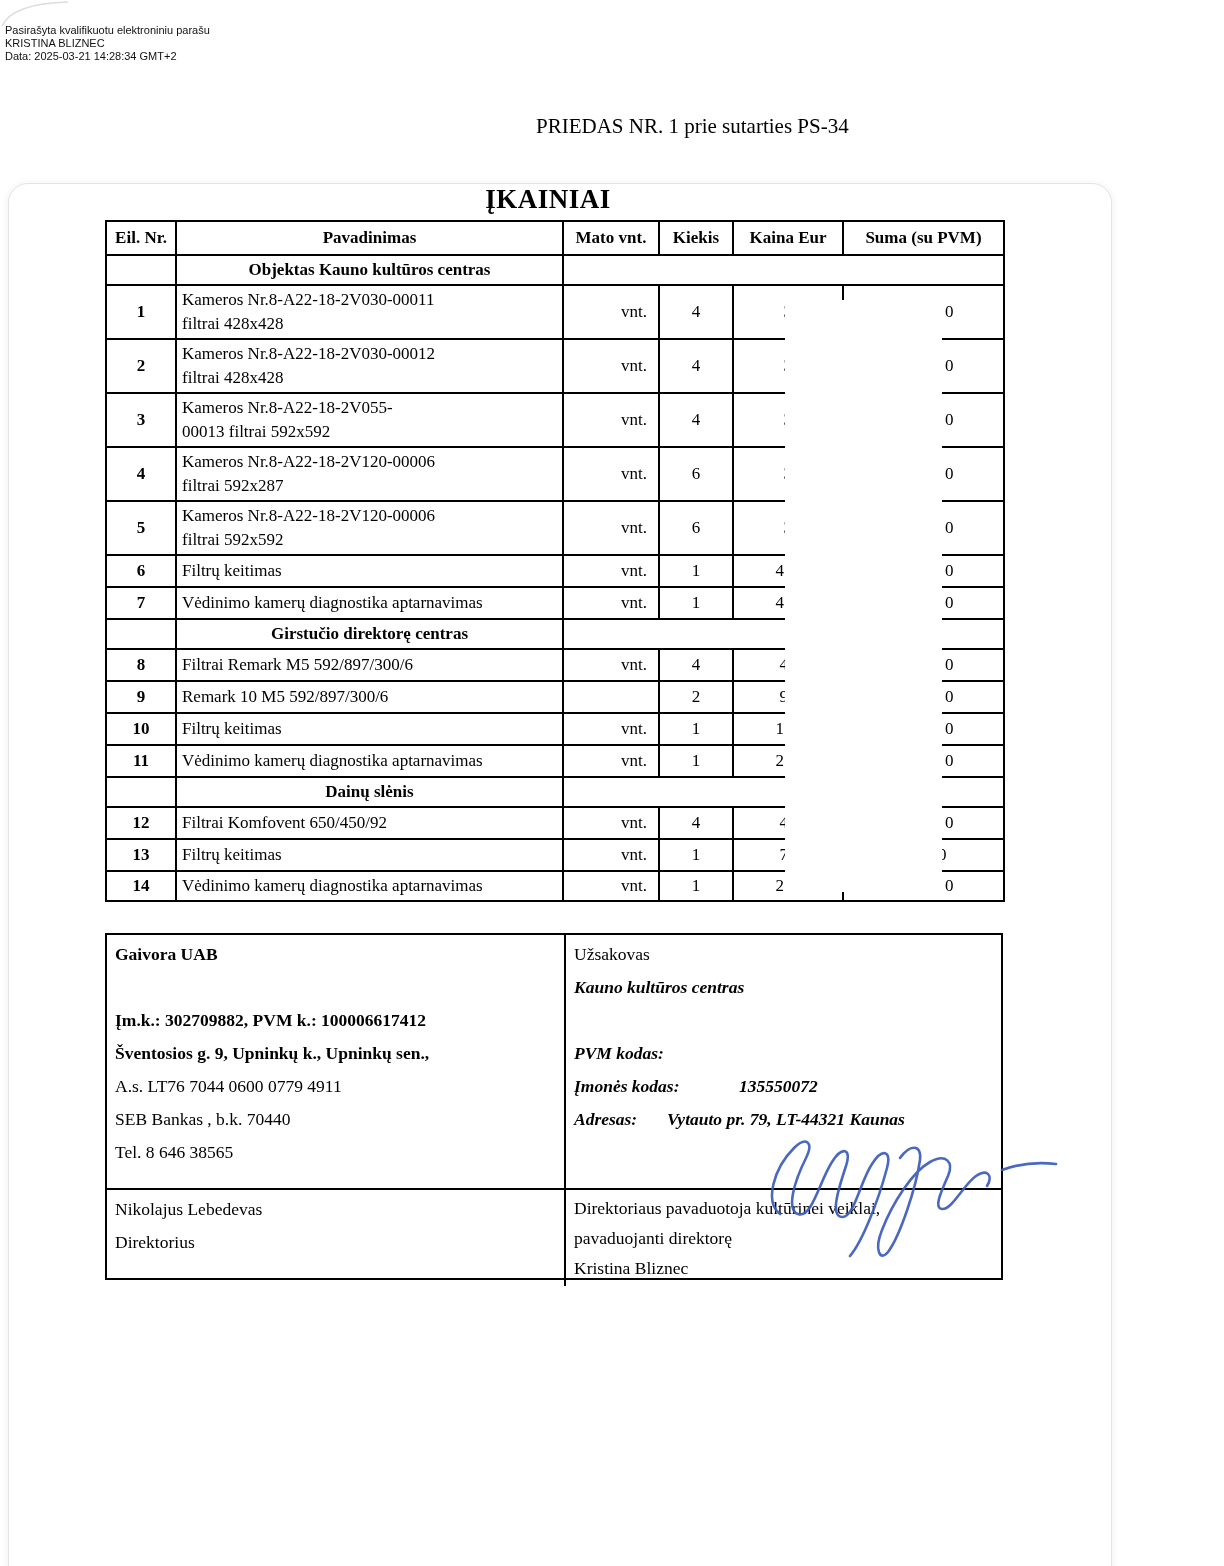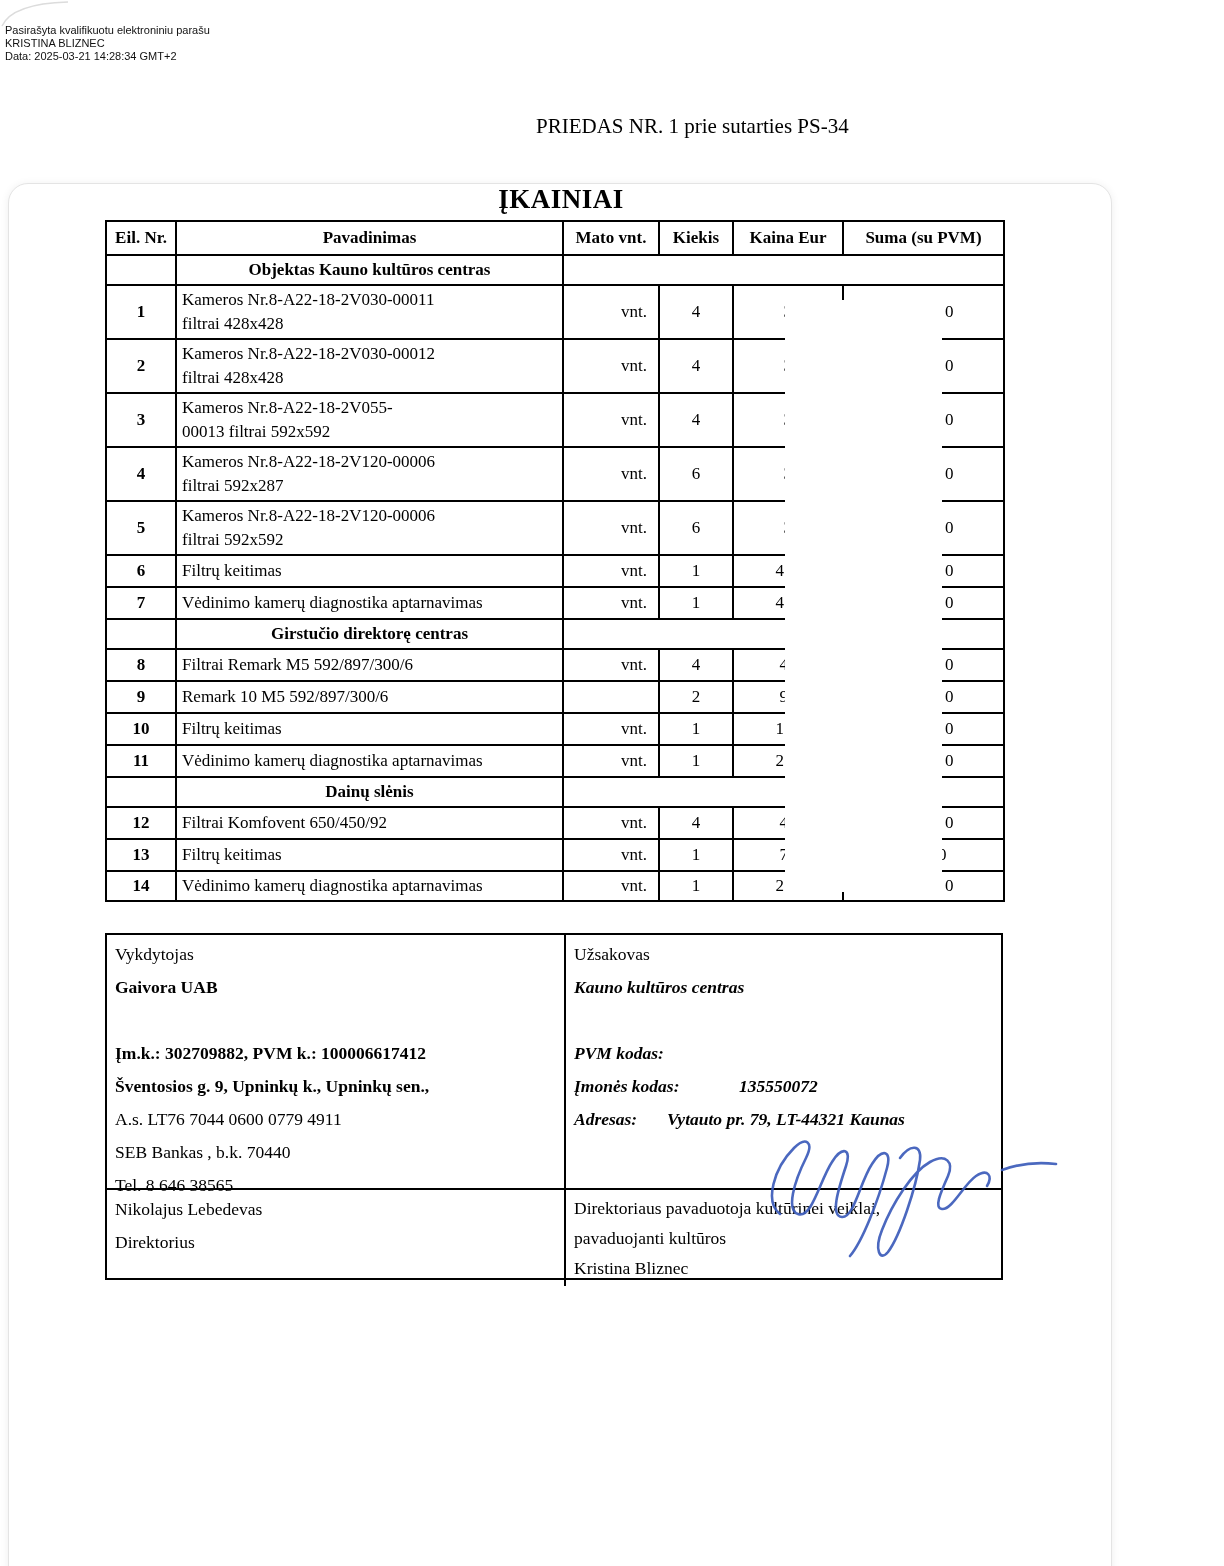--- a/index.html
+++ b/index.html
@@ -14,21 +14,21 @@
            font-size:11px; line-height:13px; color:#111; }
 
   
   .annex { position:absolute; left:536px; top:114px; font-size:21px; }
 
   
   .card { position:absolute; left:8px; top:183px; width:1104px; height:1500px;
           background:#fff; border:1.5px solid #e4e4e4; border-radius:20px;
           box-shadow:0 1px 8px rgba(0,0,0,0.07); }
 
-  .doc-title { position:absolute; left:112px; top:184px; width:898px; text-align:center;
+  .doc-title { position:absolute; left:99px; top:184px; width:898px; text-align:center;
                font-size:27px; font-weight:bold; letter-spacing:.5px; }
 
   
   .tbl-wrap { position:absolute; left:105px; top:220px; width:1009px; }
   table { border-collapse:collapse; table-layout:fixed; width:898px; font-size:17px; }
   td, th { border:2px solid #000; vertical-align:middle; overflow:hidden; }
   th { font-size:17px; font-weight:bold; text-align:center; height:34px; padding:2px; }
   .c-nr   { width:70px;  text-align:center; font-weight:bold; }
   .c-name { width:387px; text-align:left; padding:2px 5px; white-space:pre-line; line-height:24px; }
   .c-unit { width:96px;  text-align:center;padding-left:46px; }
@@ -314,21 +314,20 @@
           </td>
     </tr>
   </tbody>
     </table>
 </div>
 
 <div class="redaction"></div>
 
 <div class="footer-box">
   <div class="fcell left lh33">
-    <div class="fline">Vykdytojas</div>
     <div class="fline b">Gaivora UAB</div>
     <div class="fline"></div>
     <div class="fline b">Įm.k.: 302709882, PVM k.: 100006617412</div>
     <div class="fline b">Šventosios g. 9, Upninkų k., Upninkų sen.,</div>
     <div class="fline">A.s. LT76 7044 0600 0779 4911</div>
     <div class="fline">SEB Bankas ,  b.k. 70440</div>
     <div class="fline">Tel. 8 646 38565</div>
   </div>
   <div class="fcell lh33">
     <div class="fline">Užsakovas</div>
@@ -341,21 +340,21 @@
     <div class="fline bi">
       <span class="lbl-adr">Adresas:</span><span>Vytauto pr. 79, LT-44321 Kaunas</span>
     </div>
   </div>
   <div class="fcell left bottom lh33">
     <div class="fline">Nikolajus Lebedevas</div>
     <div class="fline">Direktorius</div>
   </div>
   <div class="fcell bottom lh30">
     <div class="fline">Direktoriaus pavaduotoja kultūrinei veiklai,</div>
-    <div class="fline">pavaduojanti kultūros</div>
+    <div class="fline">pavaduojanti direktorę</div>
     <div class="fline">Kristina Bliznec</div>
   </div>
 </div>
 
 <svg class="signature" width="320" height="155" viewBox="0 0 320 155">
   <g fill="none" stroke="#3c5cba" stroke-width="2.6" stroke-linecap="round" stroke-linejoin="round" opacity="0.92">
     <path d="M30 96 C 14 84 24 50 44 30 C 56 18 64 24 56 40 C 44 64 36 92 48 96 C 62 101 70 62 82 44 C 92 28 102 30 96 48 C 88 72 80 98 92 99 C 104 100 110 64 122 46 C 132 30 142 32 137 50 C 128 84 112 124 100 138"></path>
     <path d="M150 40 C 160 26 172 26 170 42 C 166 70 150 118 138 134 C 130 144 124 132 132 112 C 142 86 162 54 180 44 C 196 35 204 44 198 58 C 190 76 184 90 192 91 C 202 92 214 66 226 58 C 238 50 243 58 237 68"></path>
     <path d="M252 52 C 268 46 288 44 306 46"></path>
   </g>

